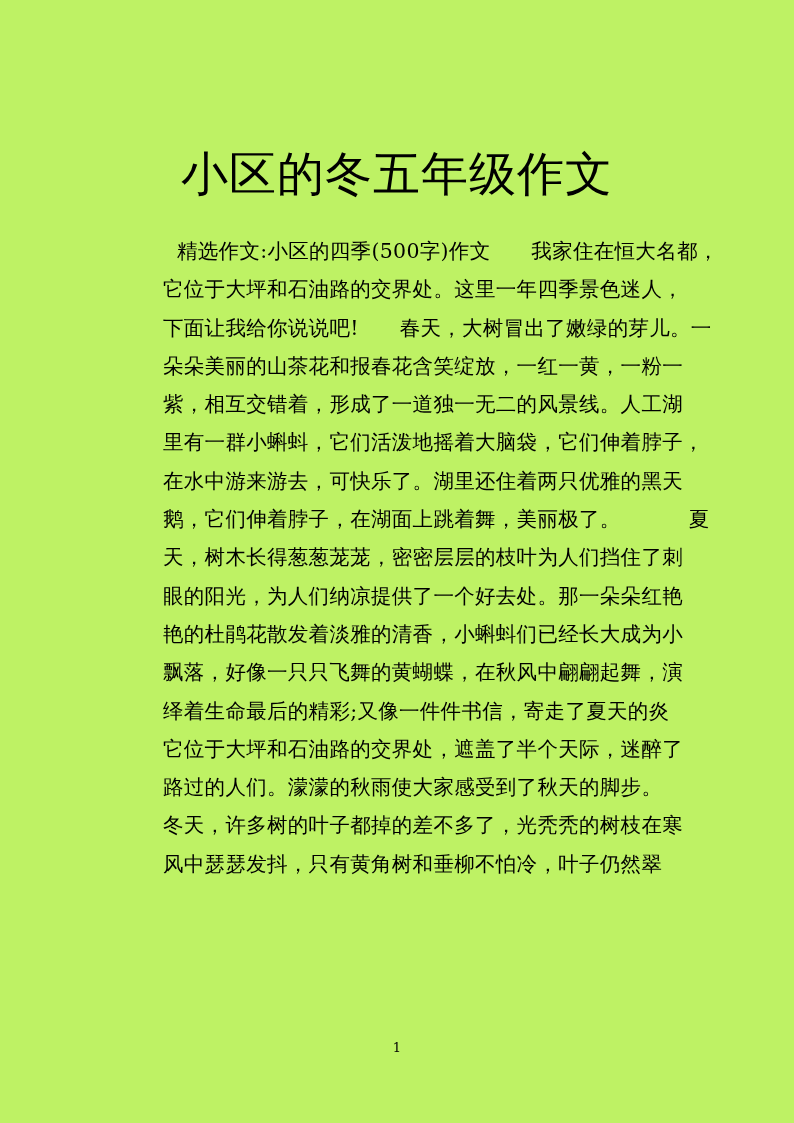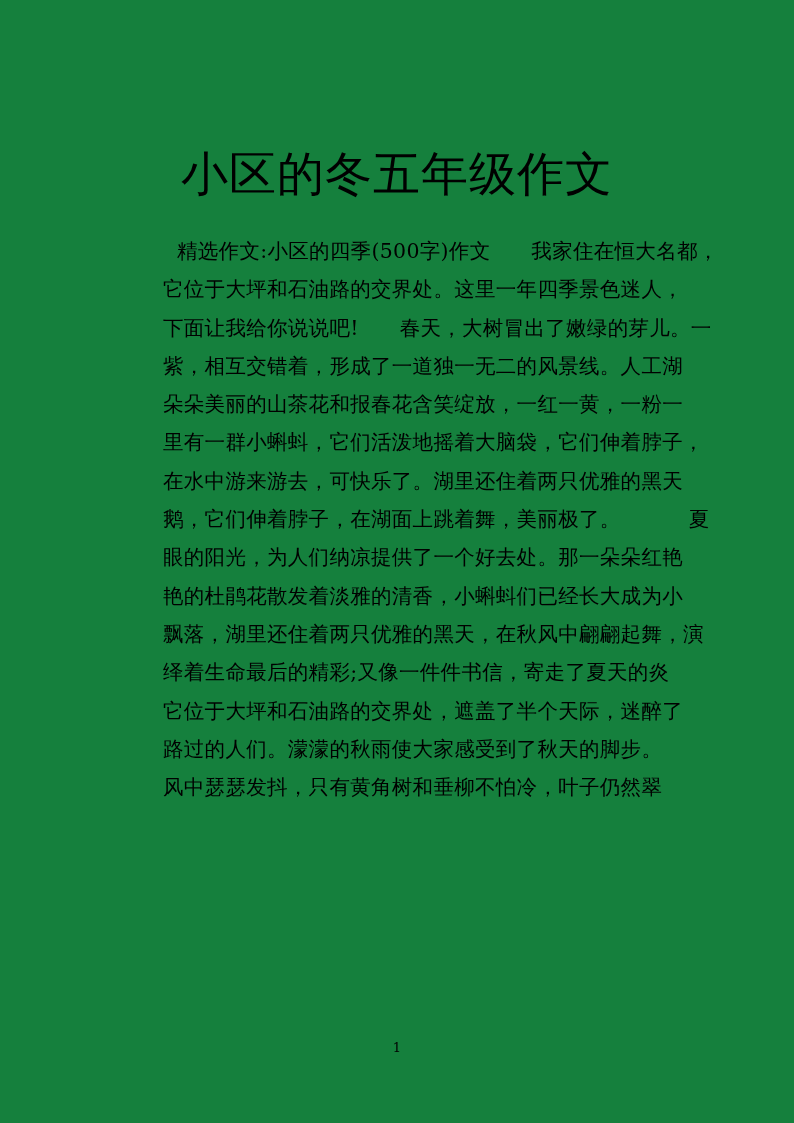--- a/index.html
+++ b/index.html
@@ -13,21 +13,21 @@
       position: relative;
       overflow: hidden;
       font-family: "DejaVu Serif", "Liberation Serif", serif;
       color: #000000;
     }
     .page {
       position: absolute;
       left: 0; top: 0;
       width: 794px;
       height: 1123px;
-      background: #15803d;
+      background: #bef264;
     }
     .title {
       position: absolute;
       left: 0;
       top: 144px;
       width: 794px;
       text-align: center;
       font-size: 47px;
       line-height: 60px;
       letter-spacing: 1px;
@@ -64,28 +64,30 @@
 </head>
 <body>
 
 <div class="page">
   <h1 class="title">小区的冬五年级作文</h1>
 
   <div class="body-lines">
     <div class="line indent">精选作文:小区的四季(500字)作文      我家住在恒大名都，</div>
     <div class="line">它位于大坪和石油路的交界处。这里一年四季景色迷人，</div>
     <div class="line">下面让我给你说说吧!      春天，大树冒出了嫩绿的芽儿。一</div>
+    <div class="line">朵朵美丽的山茶花和报春花含笑绽放，一红一黄，一粉一</div>
     <div class="line">紫，相互交错着，形成了一道独一无二的风景线。人工湖</div>
-    <div class="line">朵朵美丽的山茶花和报春花含笑绽放，一红一黄，一粉一</div>
     <div class="line">里有一群小蝌蚪，它们活泼地摇着大脑袋，它们伸着脖子，</div>
     <div class="line">在水中游来游去，可快乐了。湖里还住着两只优雅的黑天</div>
     <div class="line">鹅，它们伸着脖子，在湖面上跳着舞，美丽极了。          夏</div>
+    <div class="line">天，树木长得葱葱茏茏，密密层层的枝叶为人们挡住了刺</div>
     <div class="line">眼的阳光，为人们纳凉提供了一个好去处。那一朵朵红艳</div>
     <div class="line">艳的杜鹃花散发着淡雅的清香，小蝌蚪们已经长大成为小</div>
-    <div class="line">飘落，湖里还住着两只优雅的黑天，在秋风中翩翩起舞，演</div>
+    <div class="line">飘落，好像一只只飞舞的黄蝴蝶，在秋风中翩翩起舞，演</div>
     <div class="line">绎着生命最后的精彩;又像一件件书信，寄走了夏天的炎</div>
     <div class="line">它位于大坪和石油路的交界处，遮盖了半个天际，迷醉了</div>
     <div class="line">路过的人们。濛濛的秋雨使大家感受到了秋天的脚步。</div>
+    <div class="line">冬天，许多树的叶子都掉的差不多了，光秃秃的树枝在寒</div>
     <div class="line">风中瑟瑟发抖，只有黄角树和垂柳不怕冷，叶子仍然翠</div>
   </div>
 
   <div class="page-number">1</div>
 </div>
 
 </body></html>

